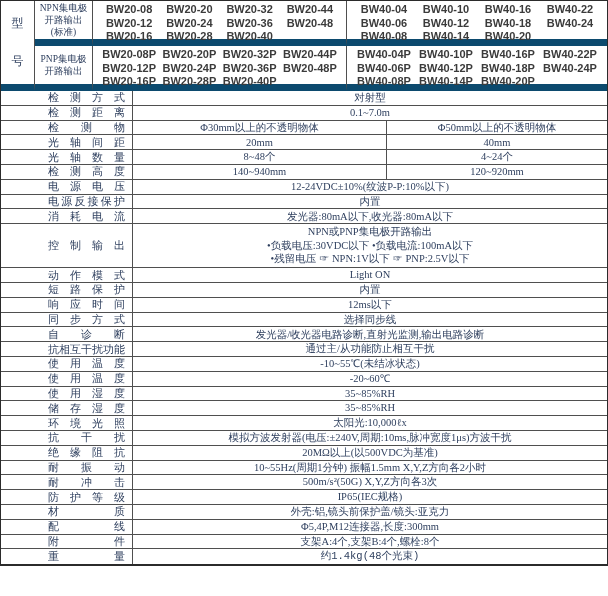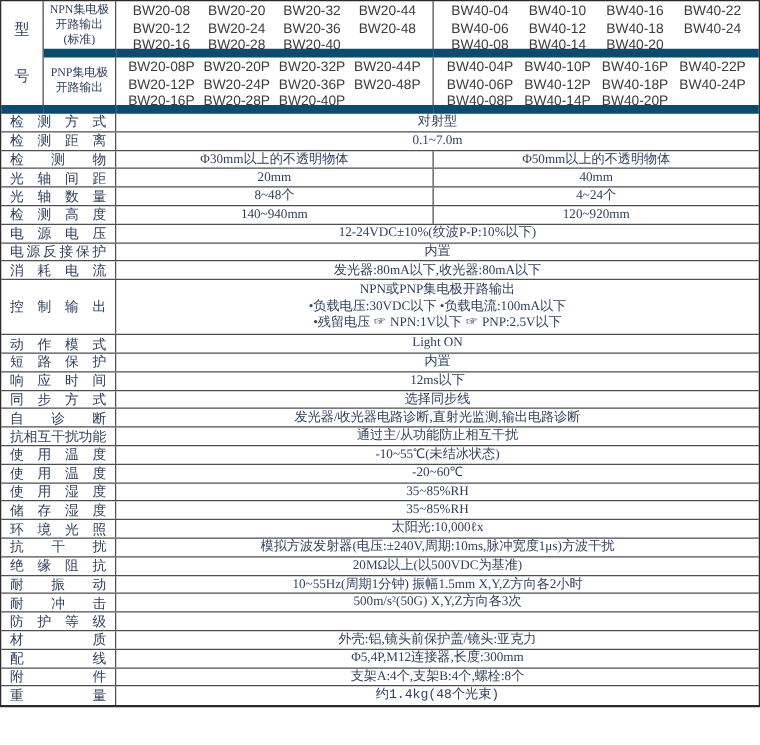--- a/index.html
+++ b/index.html
@@ -26,40 +26,41 @@
   }
   .c-out {
     display: flex; align-items: center; justify-content: center;
     text-align: center; font-size: 9.5px; line-height: 12px;
     white-space: pre-line;
   }
   .c-models {
     display: flex; justify-content: space-around; align-items: flex-start;
     padding: 2px 6px;
     font-family: "Liberation Sans", sans-serif;
-    font-weight: normal; font-size: 11px; line-height: 13.6px;
+    font-weight: bold; font-size: 11px; line-height: 13.6px;
     color: #3b3b3b;
   }
   .c-models .mcol { white-space: pre-line; }
   .no-r { border-right: none !important; }
   
   .row {
     display: flex; align-items: center;
     height: 14.8px;
     border-bottom: 1px solid #4f4f4f;
     font-size: 10.5px;
   }
   .row:last-child { border-bottom: none; font-family: Liberation Mono, monospace; }
   .row.tall { height: 44px; }
   .lbl {
     flex: 0 0 92px; align-self: stretch;
     display: flex; align-items: center;
     padding: 0 7px;
     border-right: 1px solid #4f4f4f;
     font-size: 11px;
+    margin-left: 40px;
   }
   .lbl > span {
     width: 100%;
     text-align: justify;
     text-align-last: justify;
   }
   .val {
     flex: 1; text-align: center;
     white-space: pre-line; line-height: 13.5px;
   }
@@ -291,20 +292,21 @@
   <div class="row">
     <div class="lbl">
         <span>耐冲击</span>
       </div>
     <div class="val">500m/s²(50G) X,Y,Z方向各3次</div>
   </div>
   <div class="row">
     <div class="lbl">
         <span>防护等级</span>
       </div>
+    <div class="val">IP65(IEC规格)</div>
   </div>
   <div class="row">
     <div class="lbl">
         <span>材质</span>
       </div>
     <div class="val">外壳:铝,镜头前保护盖/镜头:亚克力</div>
   </div>
   <div class="row">
     <div class="lbl">
         <span>配线</span>

